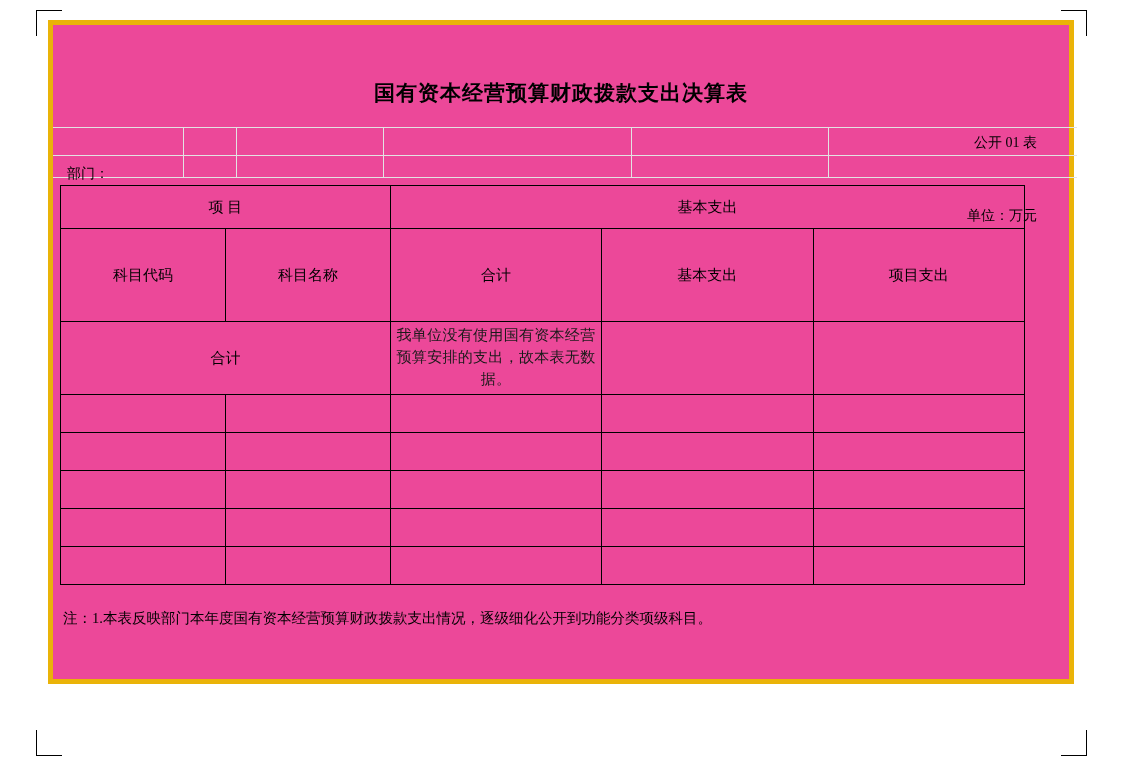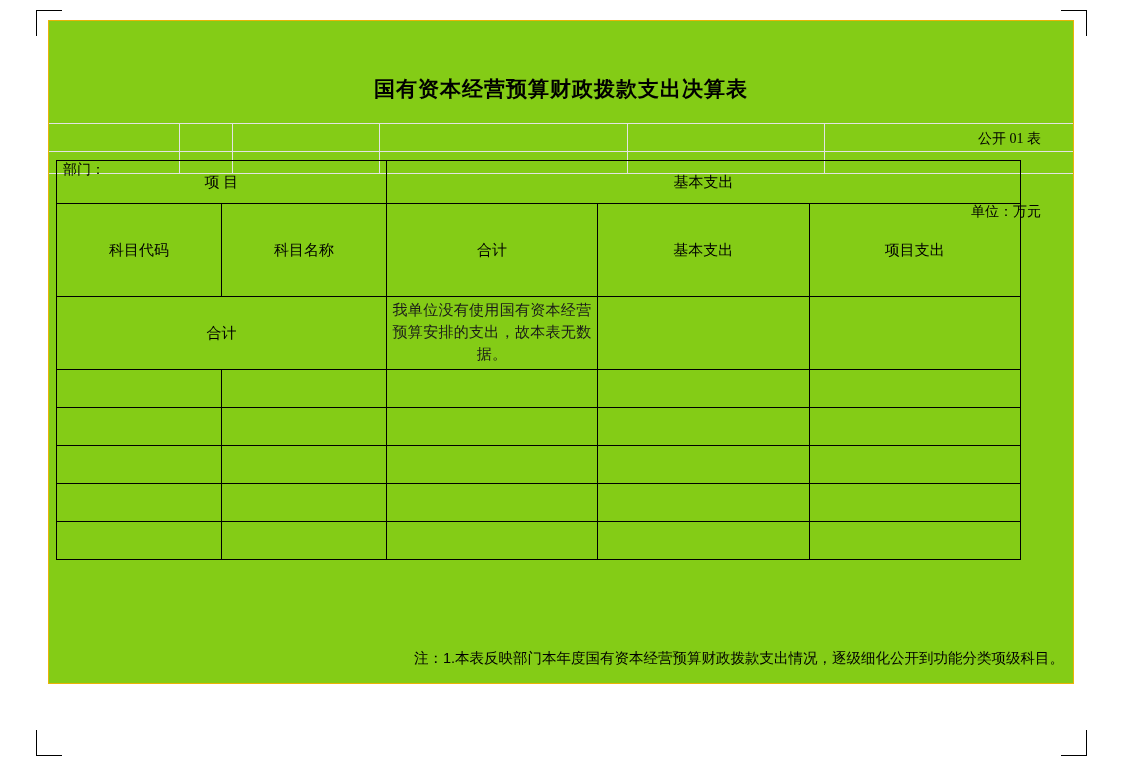--- a/index.html
+++ b/index.html
@@ -16,22 +16,22 @@
     position: relative;
   }
 
   
   .page {
     position: absolute;
     left: 48px;
     top: 20px;
     width: 1026px;
     height: 664px;
-    background: #84cc16;
-    border: 1px solid #eab308;
+    background: #ec4899;
+    border: 5px solid #eab308;
     box-sizing: border-box;
   }
 
   
   .crop {
     position: absolute;
     width: 26px;
     height: 26px;
   }
   .crop span {
@@ -99,21 +99,21 @@
     top: 140px;
     font-size: 14px;
     font-family: "Liberation Serif", "DejaVu Serif", serif;
     margin-top: 42px;
   }
 
   
   table.main {
     position: absolute;
     left: 7px;
-    top: 139px;
+    top: 160px;
     width: 965px;
     border-collapse: collapse;
     table-layout: fixed;
     font-family: "Liberation Serif", "DejaVu Serif", serif;
   }
   table.main td {
     border: 1px solid #000000;
     text-align: center;
     vertical-align: middle;
     font-size: 15px;
@@ -138,26 +138,25 @@
     font-size: 13.5px;
     font-family: "Liberation Serif", "DejaVu Serif", serif;
     letter-spacing: 0.3px;
     color: #1a1a1a;
     margin-left: 30px;
   }
 
   .footnotes {
     position: absolute;
     left: 10px;
-    top: 626px;
+    top: 582px;
     width: 1005px;
     font-size: 14.5px;
     line-height: 1.55;
-    font-family: Liberation Sans, sans-serif;
-    text-align: right;
+    font-family: Liberation Serif, serif;
   }
   .footnotes div { white-space: nowrap; }
   .footnotes .ln2 { padding-left: 30px; }
 </style>
 </head>
 <body>
 
 <div class="crop tl">
     <span class="h"></span>
     <span class="v"></span>

